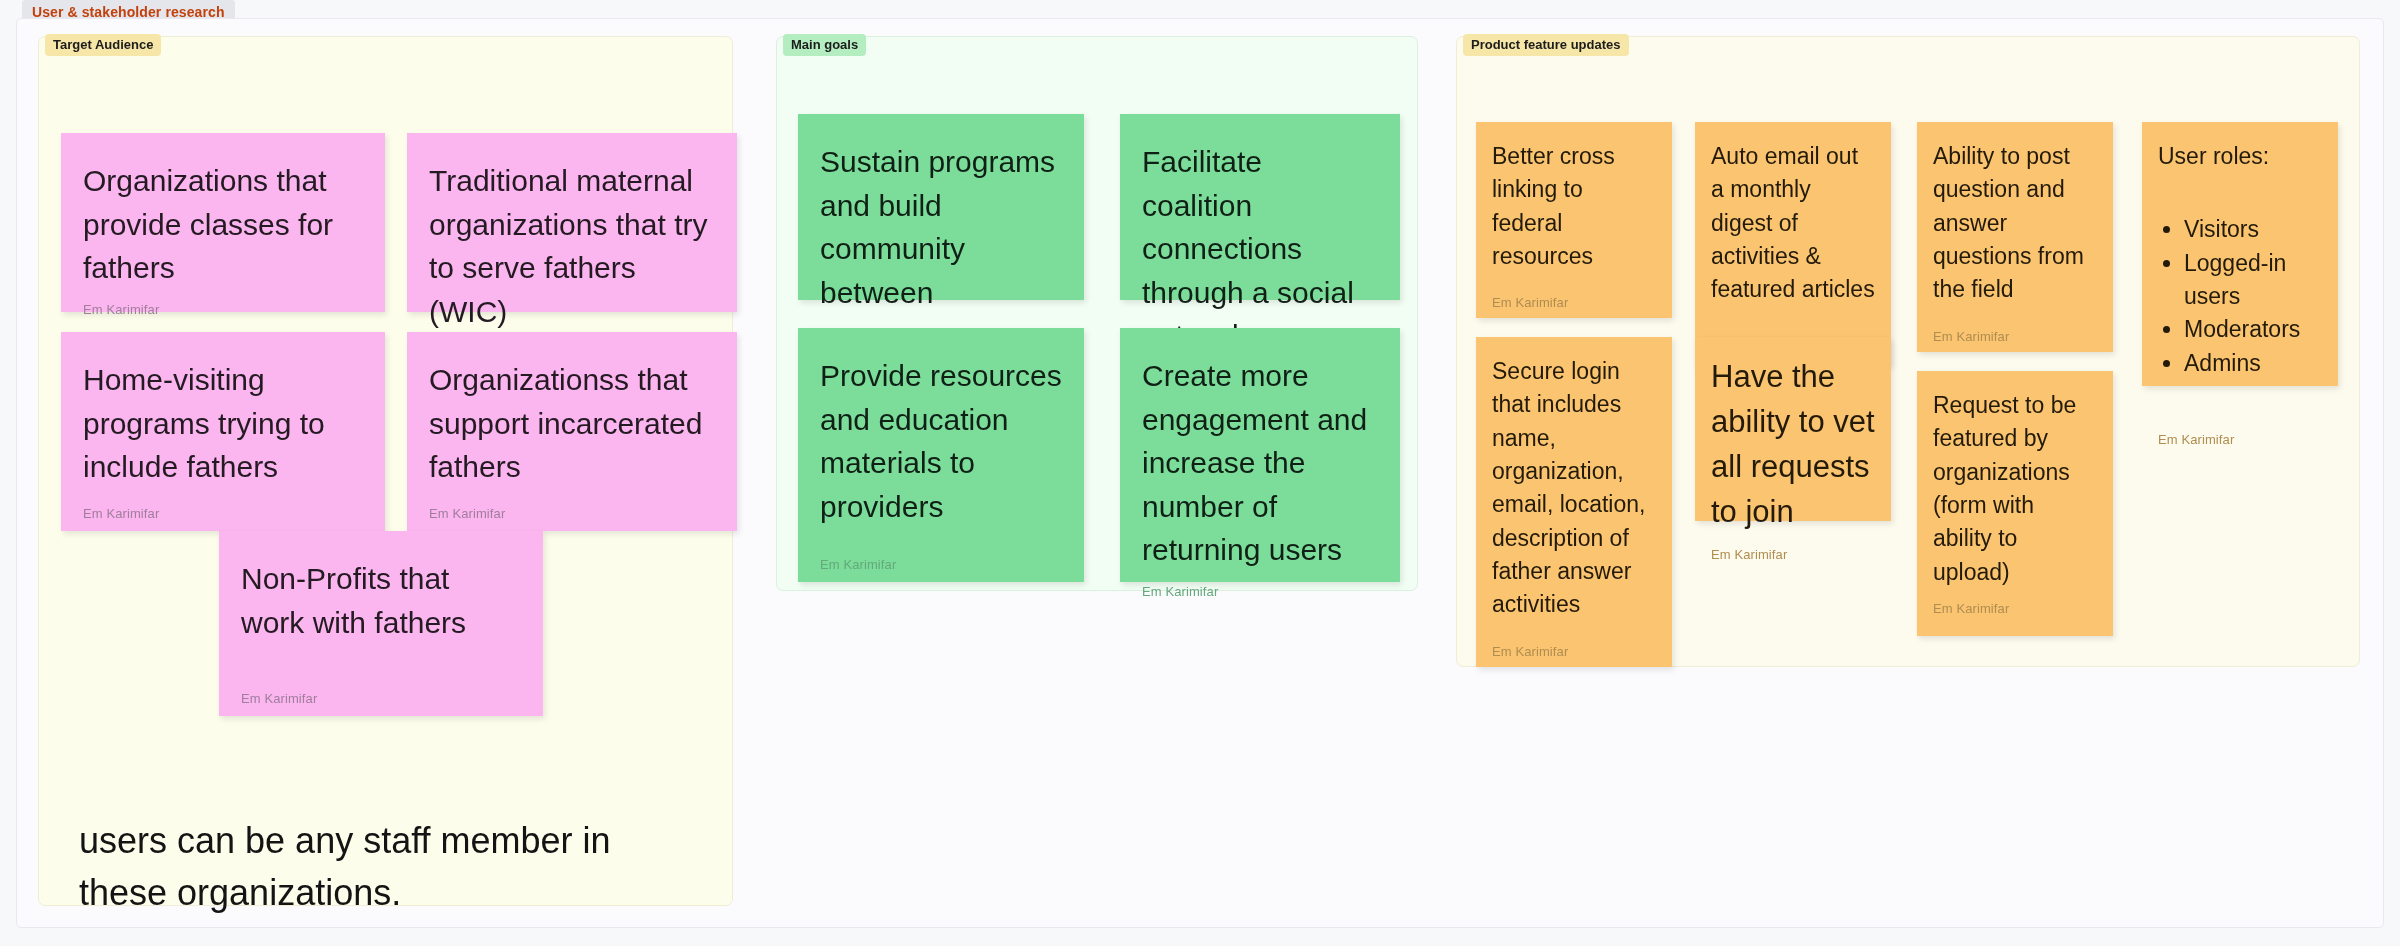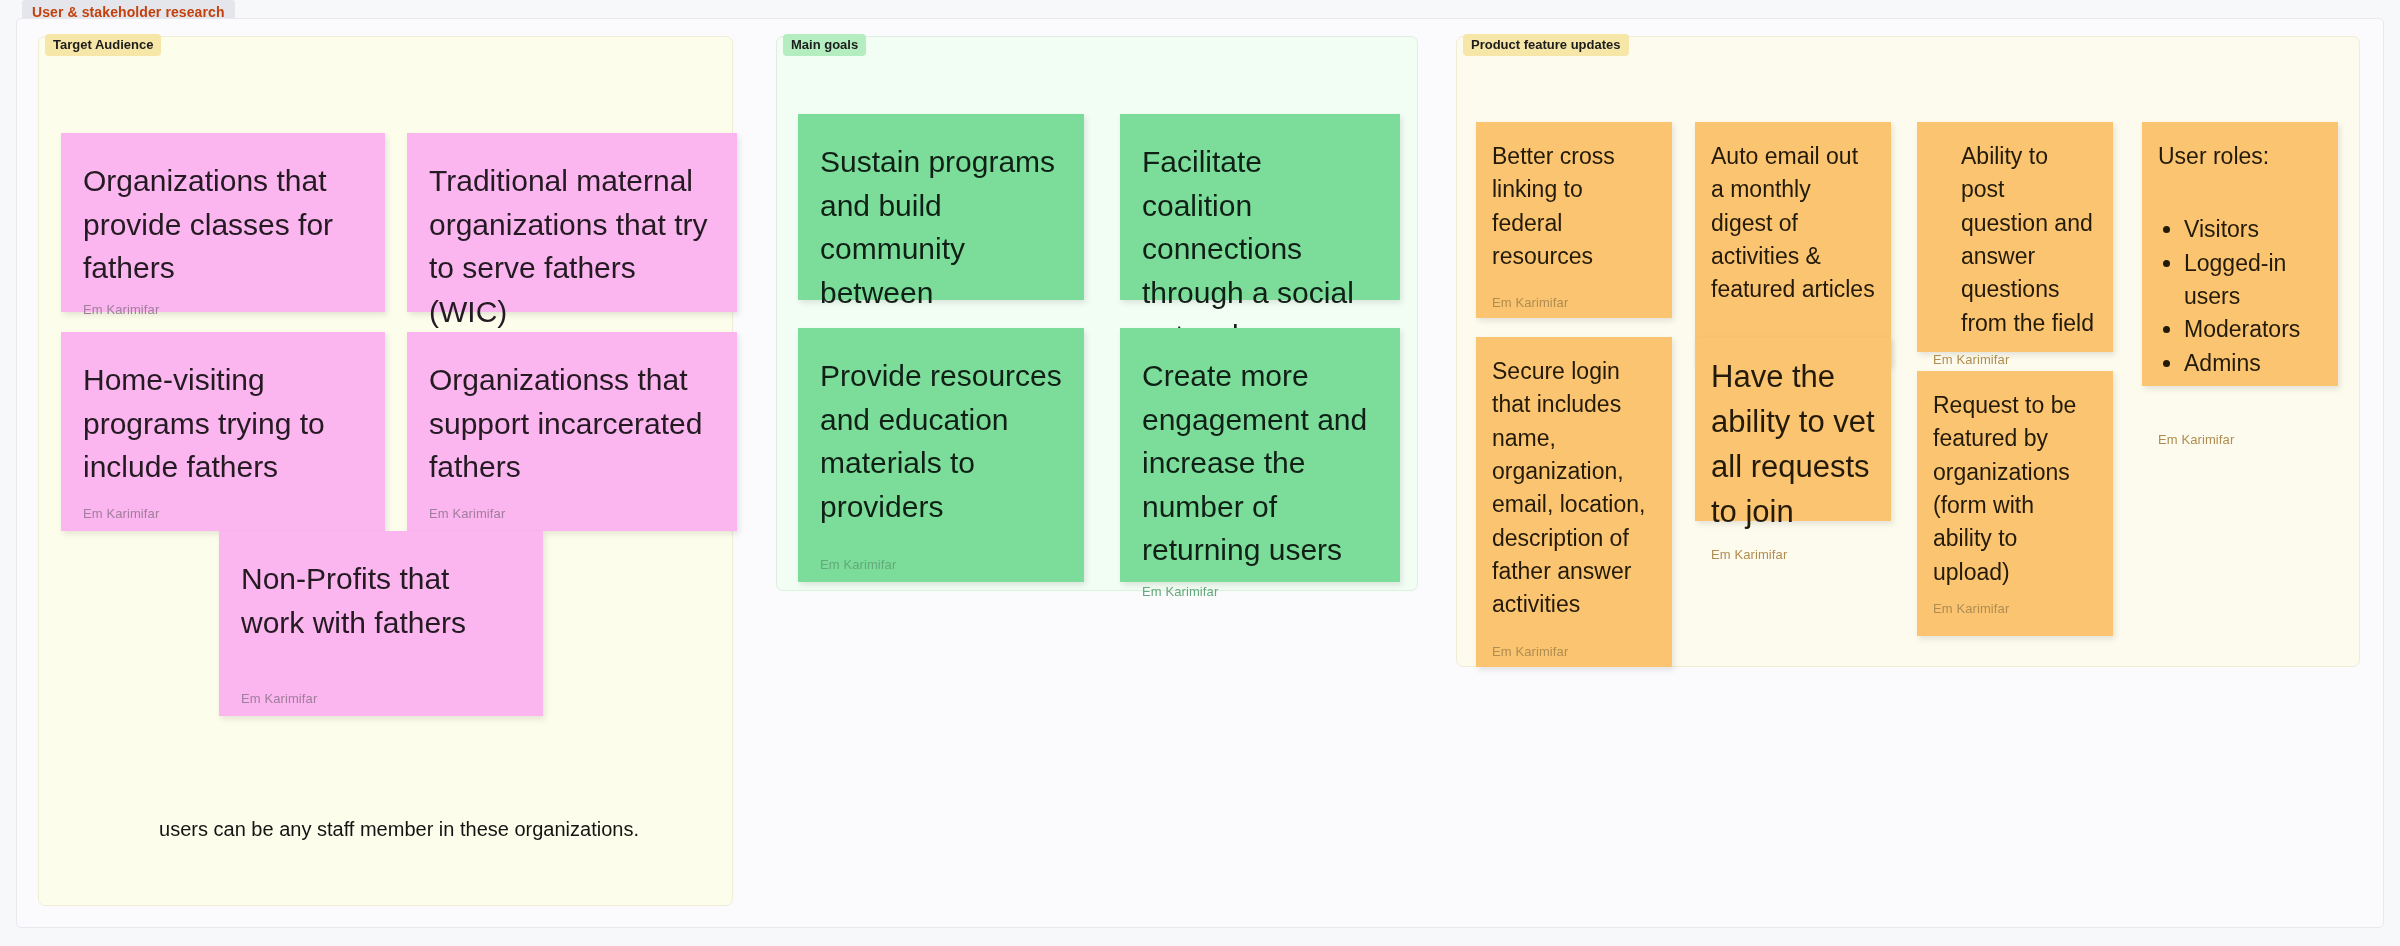--- a/index.html
+++ b/index.html
@@ -128,25 +128,24 @@
   }
   .note ul li {
     font-size: 30px;
     line-height: 1.45;
     color: #231a0a;
   }
 
   
   .freetext {
     position: absolute;
-    font-size: 20px;
+    font-size: 36px;
     line-height: 1.45;
     color: #141414;
     white-space: pre-line;
-    text-align: right;
   }
 </style>
 </head>
 <body>
 
 <div class="board">
 
   <div class="frame-tag">User &amp; stakeholder research</div>
   <div class="frame"></div>
 
@@ -212,21 +211,21 @@
       <div class="note-text" style="font-size:23px;">Better cross linking to federal resources</div>
       <div class="note-author">Em Karimifar</div>
     </div>
 
     <div class="note orange" style="left:238px; top:85px; width:196px; height:244px; padding:18px 16px 8px 16px;">
       <div class="note-text" style="font-size:23px;">Auto email out a monthly digest of activities &amp; featured articles</div>
       <div class="note-author">Em Karimifar</div>
     </div>
 
     <div class="note orange" style="left:460px; top:85px; width:196px; height:230px; padding:18px 16px 8px 16px;">
-      <div class="note-text" style="font-size:23px;margin-left:28px;">Ability to post question and answer questions from the field</div>
+      <div class="note-text" style="font-size:23px;">Ability to post question and answer questions from the field</div>
       <div class="note-author">Em Karimifar</div>
     </div>
 
     <div class="note orange" style="left:685px; top:85px; width:196px; height:264px; padding:18px 16px 8px 16px;gap:40px;">
       <div class="note-text" style="font-size:23px;">User roles:</div>
       <ul>
         <li style="font-size:23px;">Visitors</li>
         <li style="font-size:23px;">Logged-in users</li>
         <li style="font-size:23px;">Moderators</li>
         <li style="font-size:23px;">Admins</li>

